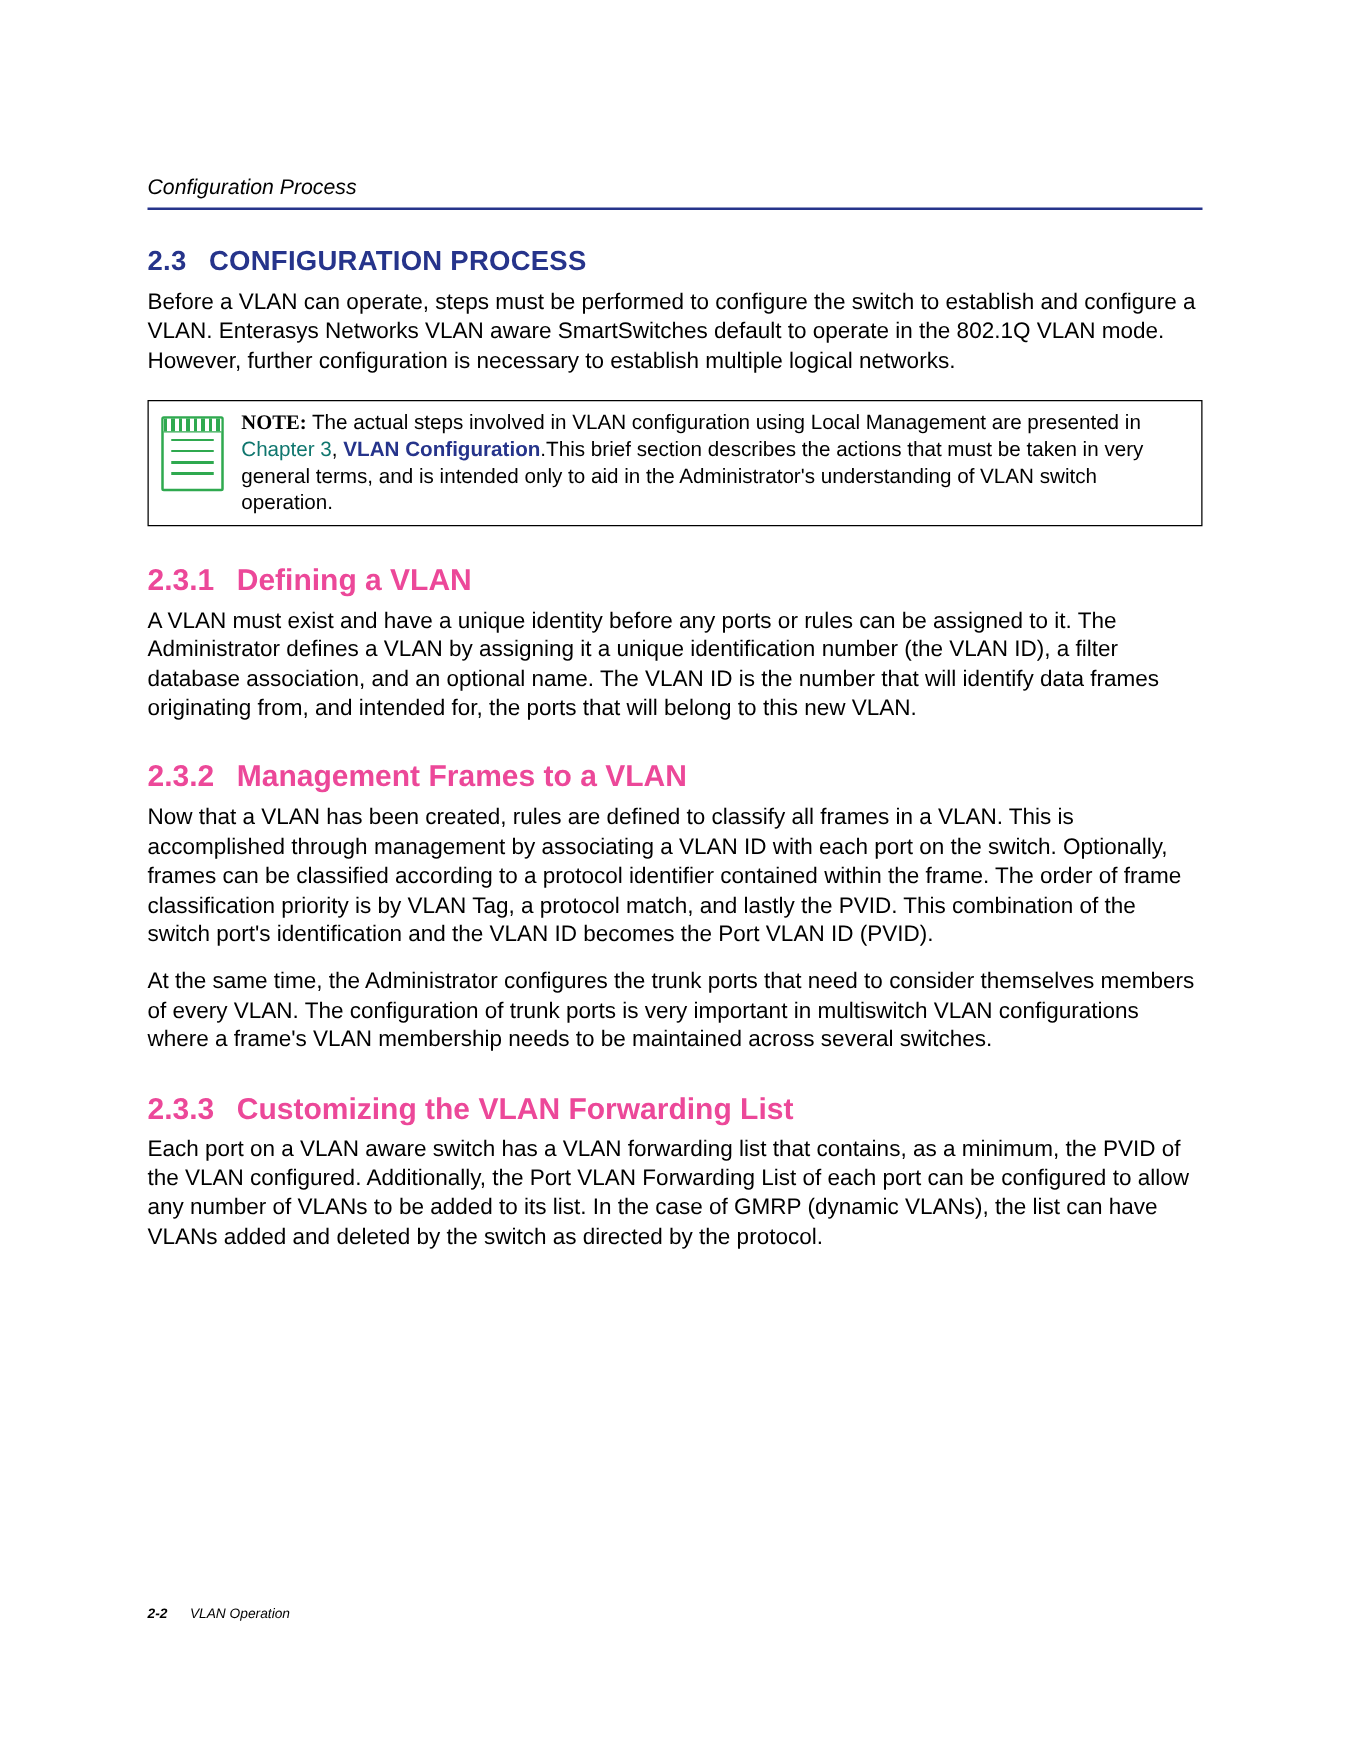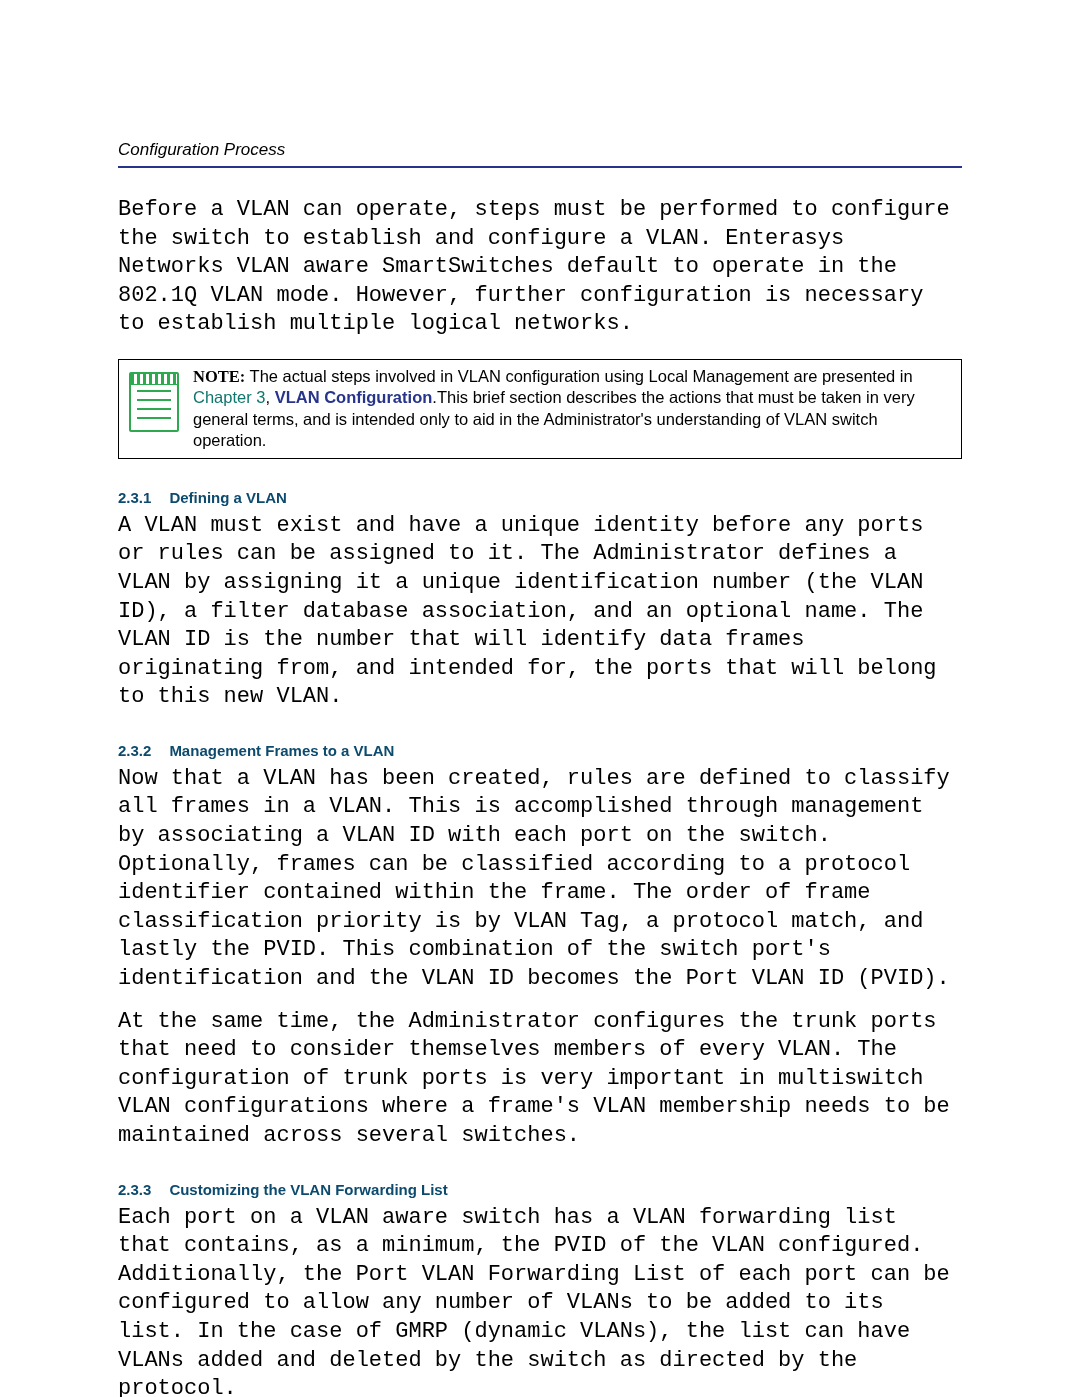--- a/index.html
+++ b/index.html
@@ -31,28 +31,28 @@
     font-weight: bold;
     color: #26348b;
     font-size: 22px;
     letter-spacing: 0.2px;
     margin: 0 0 8px 0;
   }
   .h1 .num { margin-right: 18px; }
   .h2 {
     font-family: Arial, Helvetica, sans-serif;
     font-weight: bold;
-    color: #0c4a6e;
-    font-size: 15px;
+    color: #ec4899;
+    font-size: 24px;
     margin: 30px 0 6px 0;
   }
   .h2 .num { margin-right: 18px; }
   p.body {
-    font-family: Liberation Mono, monospace;
-    font-size: 22px;
+    font-family: Liberation Sans, sans-serif;
+    font-size: 18px;
     line-height: 1.3;
     margin: 0 0 14px 0;
   }
   .note-box {
     display: flex;
     align-items: flex-start;
     border: 1px solid #000;
     padding: 6px 10px 6px 6px;
     margin: 20px 0 20px 0;
   }
@@ -101,20 +101,23 @@
     margin-right: 18px;
   }
 </style>
 </head>
 <body>
 
 <div class="page">
 
   <div class="running-head">Configuration Process</div>
 
+  <div class="h1">
+    <span class="num">2.3</span><span>CONFIGURATION PROCESS</span>
+  </div>
   <p class="body">Before a VLAN can operate, steps must be performed to configure the switch to establish and configure a VLAN. Enterasys Networks VLAN aware SmartSwitches default to operate in the 802.1Q VLAN mode. However, further configuration is necessary to establish multiple logical networks.</p>
 
   <div class="note-box">
     <div class="note-icon"></div>
     <div class="note-text">
       <span class="label">NOTE:</span><span> The actual steps involved in VLAN configuration using Local Management are presented in </span><a href="#">Chapter 3</a><span>, </span><a href="#" class="bold-link">VLAN Configuration</a><span>.This brief section describes the actions that must be taken in very general terms, and is intended only to aid in the Administrator's understanding of VLAN switch operation.</span>
     </div>
   </div>
 
   <div class="h2">

